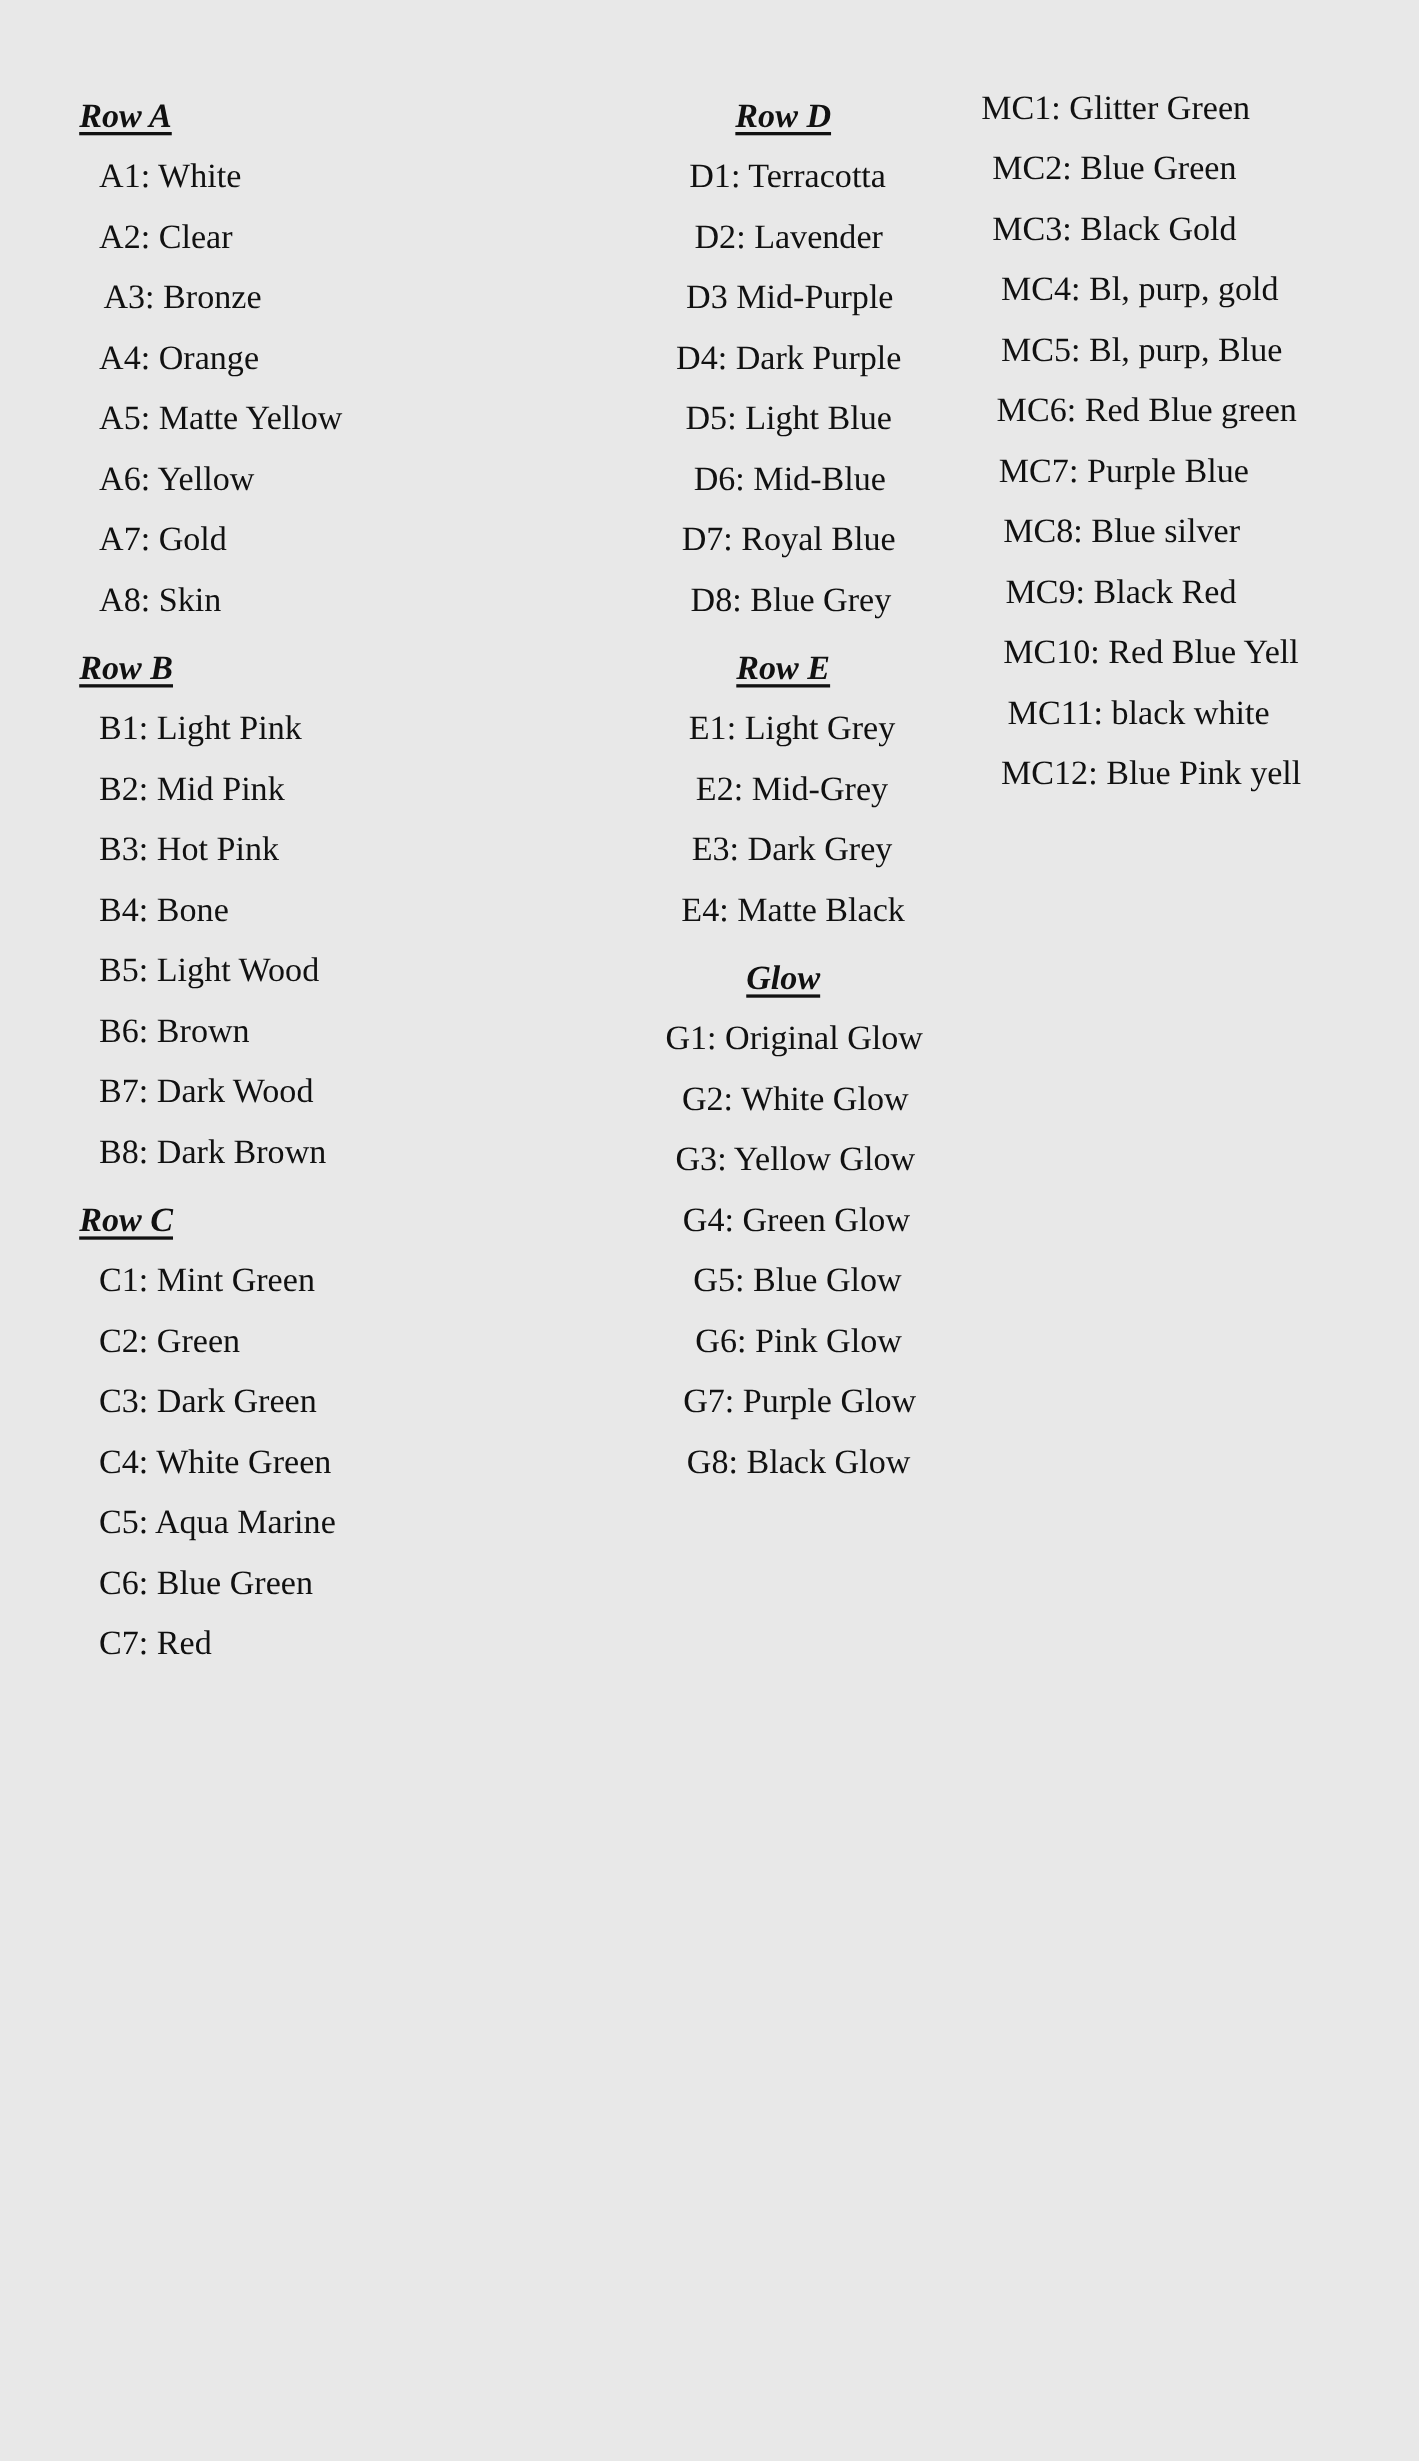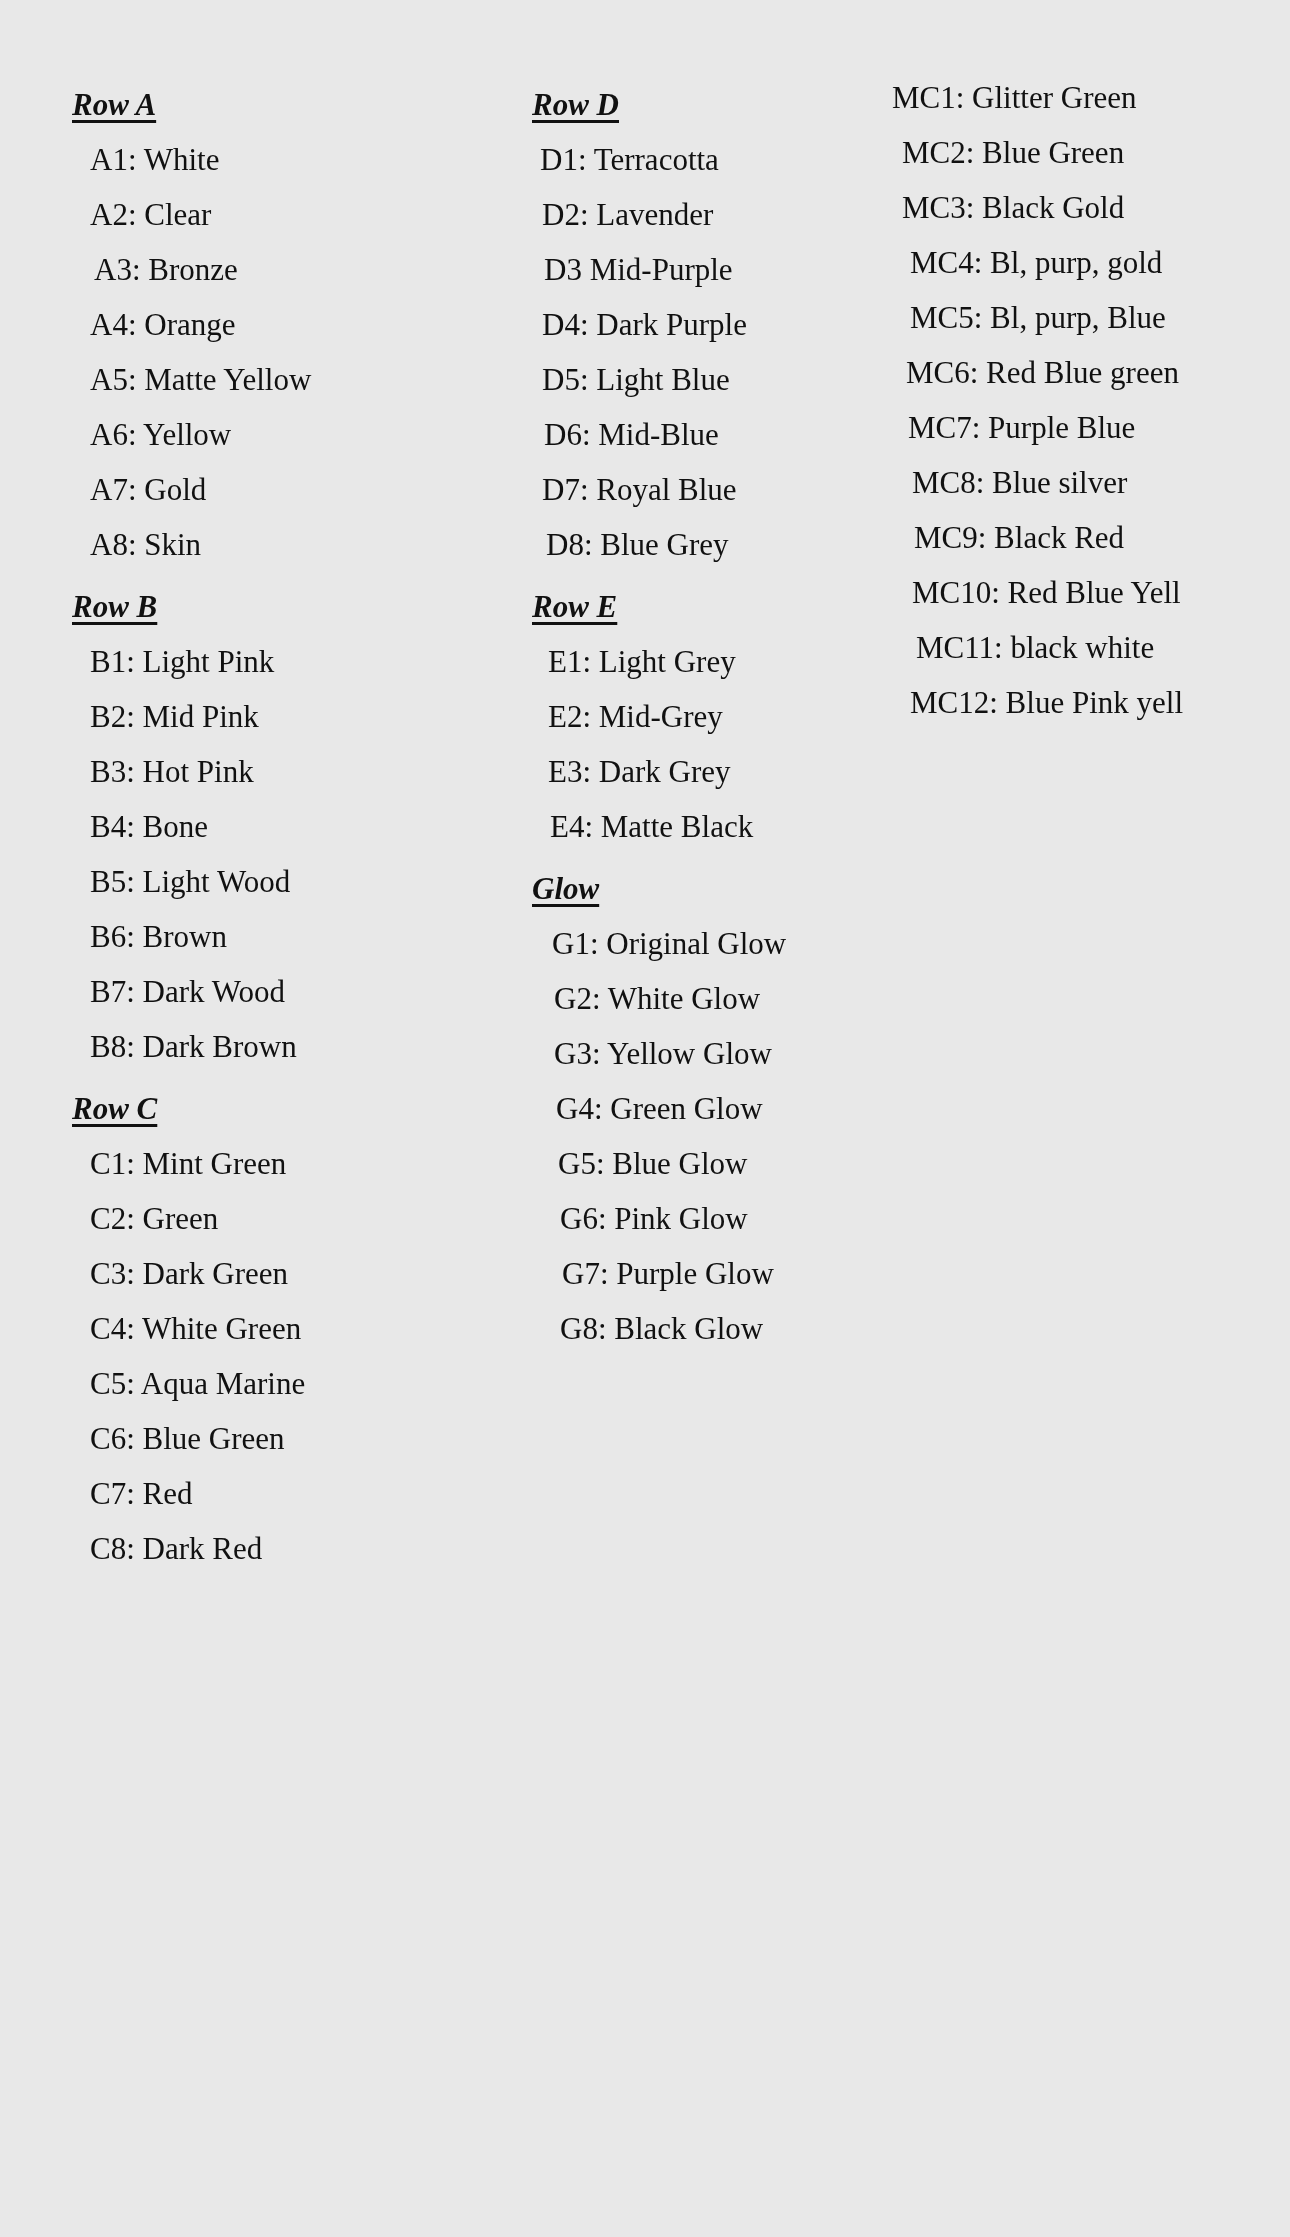--- a/index.html
+++ b/index.html
@@ -70,21 +70,21 @@
     align-items: flex-end;
   }
   .slot-title {
     height: 62px;
     display: flex;
     align-items: flex-end;
   }
 
   
   .col-1 .slot, .col-1 .slot-title { padding-left: 0px; }
-  .col-2 .slot, .col-2 .slot-title { padding-left: 0px; }
+  .col-2 .slot, .col-2 .slot-title { padding-left: 0px; justify-content: center; }
   .col-3 .slot, .col-3 .slot-title { padding-left: 0px; }
 </style>
 </head>
 <body>
 
 <div class="page">
   <div class="columns" id="columns-root">
       <div class="column col-1">
         <div class="group">
           <div class="slot-title">
@@ -162,23 +162,20 @@
           </div>
           <div class="slot" style="padding-left: 18px;">
             <div class="item">C5: Aqua Marine</div>
           </div>
           <div class="slot" style="padding-left: 18px;">
             <div class="item">C6: Blue Green</div>
           </div>
           <div class="slot" style="padding-left: 18px;">
             <div class="item">C7: Red</div>
           </div>
-          <div class="slot" style="padding-left: 18px;">
-            <div class="item">C8: Dark Red</div>
-          </div>
         </div>
       </div>
       <div class="column col-2">
         <div class="group">
           <div class="slot-title">
             <div class="group-title">Row D</div>
           </div>
           <div class="slot" style="padding-left: 8px;">
             <div class="item">D1: Terracotta</div>
           </div>

